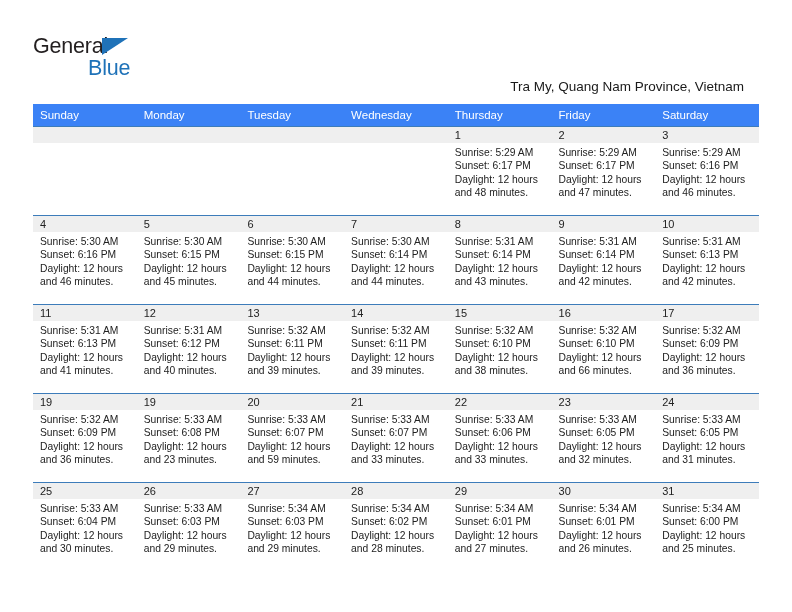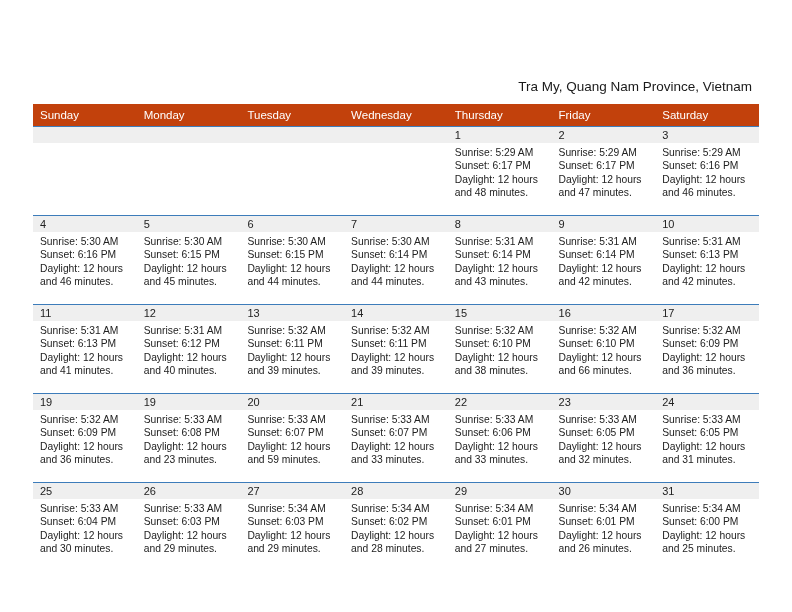--- a/index.html
+++ b/index.html
@@ -67,39 +67,39 @@
     position: absolute;
     right: 34px;
     top: 32px;
     font-size: 27px;
     color: #1a1a1a;
     text-align: right;
     white-space: nowrap;
   }
   .subtitle {
     position: absolute;
-    right: 40px;
+    right: 48px;
     top: 79px;
     font-size: 13.5px;
     color: #1a1a1a;
     text-align: center;
     white-space: nowrap;
   }
 
   
   .cal {
     position: absolute;
     left: 33px;
     top: 104px;
     width: 726px;
     border-collapse: collapse;
     table-layout: fixed;
   }
   .cal th {
-    background: #c2410c;
+    background: #3b82f6;
     color: #ffffff;
     font-weight: normal;
     font-size: 11.5px;
     text-align: left;
     padding: 5px 0 5px 7px;
     height: 12px;
     border: none;
   }
   .cal td {
     vertical-align: top;
@@ -133,20 +133,25 @@
     white-space: nowrap;
   }
   .cell-empty .cell-body { visibility: hidden; }
 </style>
 </head>
 <body>
 
 <div class="page">
 
   <div class="top">
+    <div class="logo">
+      <span class="logo-general">General</span>
+      <span class="logo-tri"></span>
+      <span class="logo-blue">Blue</span>
+    </div>
     <div class="subtitle">Tra My, Quang Nam Province, Vietnam</div>
   </div>
 
   <table class="cal">
     <thead>
       <tr id="weekday-row">
           <th>Sunday</th>
           <th>Monday</th>
           <th>Tuesday</th>
           <th>Wednesday</th>

